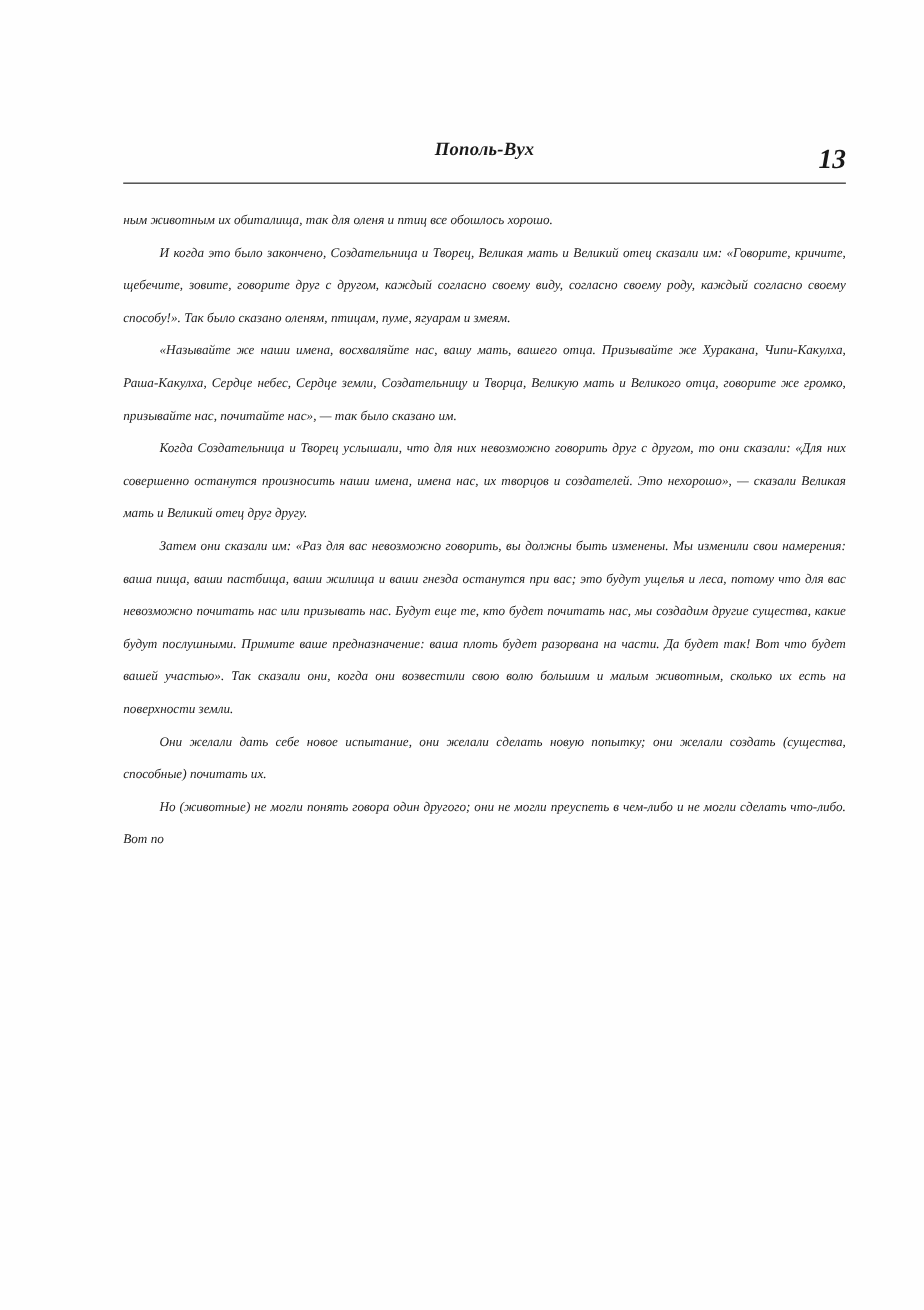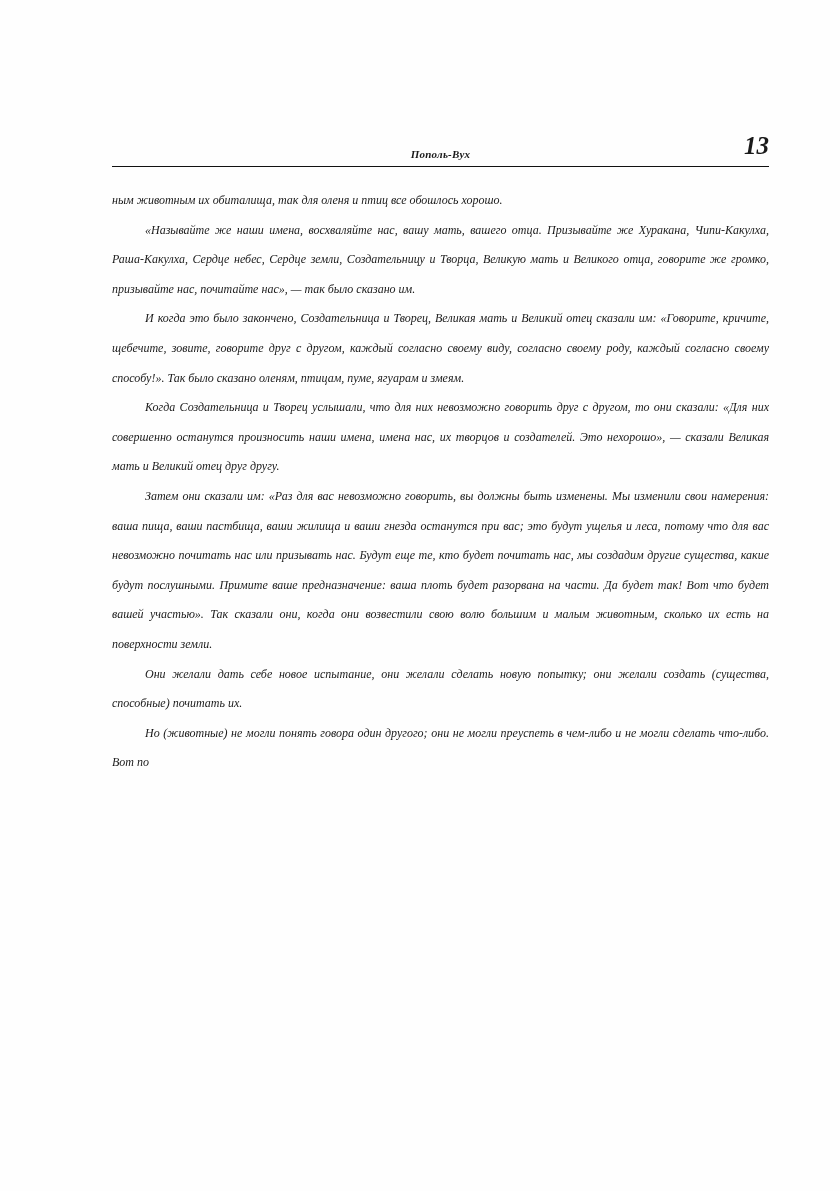--- a/index.html
+++ b/index.html
@@ -32,26 +32,26 @@
   .header {
     position: relative;
     height: 30px;
     display: flex;
     align-items: flex-end;
     justify-content: space-between;
   }
   .running-title {
     font-style: italic;
     font-weight: bold;
-    font-size: 11px;
+    font-size: 17px;
     letter-spacing: 0.2px;
     position: absolute;
     left: 50%;
     transform: translateX(-50%);
-    bottom: 0;
+    bottom: 14px;
     white-space: nowrap;
   }
   .page-number {
     position: absolute;
     right: 0;
     bottom: 0;
     font-style: italic;
     font-weight: bold;
     font-size: 25px;
   }
@@ -85,22 +85,22 @@
 
     <div class="header">
       <div class="running-title">Пополь-Вух</div>
       <div class="page-number">13</div>
     </div>
 
     <div class="rule"></div>
 
     <div class="body-text">
       <p>ным животным их обиталища, так для оленя и птиц все обошлось хорошо.</p>
+      <p class="indent">И когда это было закончено, Создательница и Творец, Великая мать и Великий отец сказали им: «Говорите, кричите, щебечите, зовите, говорите друг с другом, каждый согласно своему виду, согласно своему роду, каждый согласно своему способу!». Так было сказано оленям, птицам, пуме, ягуарам и змеям.</p>
       <p class="indent">«Называйте же наши имена, восхваляйте нас, вашу мать, вашего отца. Призывайте же Хуракана, Чипи-Какулха, Раша-Какулха, Сердце небес, Сердце земли, Создательницу и Творца, Великую мать и Великого отца, говорите же громко, призывайте нас, почитайте нас», — так было сказано им.</p>
-      <p class="indent">И когда это было закончено, Создательница и Творец, Великая мать и Великий отец сказали им: «Говорите, кричите, щебечите, зовите, говорите друг с другом, каждый согласно своему виду, согласно своему роду, каждый согласно своему способу!». Так было сказано оленям, птицам, пуме, ягуарам и змеям.</p>
       <p class="indent">Когда Создательница и Творец услышали, что для них невозможно говорить друг с другом, то они сказали: «Для них совершенно останутся произносить наши имена, имена нас, их творцов и создателей. Это нехорошо», — сказали Великая мать и Великий отец друг другу.</p>
       <p class="indent">Затем они сказали им: «Раз для вас невозможно говорить, вы должны быть изменены. Мы изменили свои намерения: ваша пища, ваши пастбища, ваши жилища и ваши гнезда останутся при вас; это будут ущелья и леса, потому что для вас невозможно почитать нас или призывать нас. Будут еще те, кто будет почитать нас, мы создадим другие существа, какие будут послушными. Примите ваше предназначение: ваша плоть будет разорвана на части. Да будет так! Вот что будет вашей участью». Так сказали они, когда они возвестили свою волю большим и малым животным, сколько их есть на поверхности земли.</p>
       <p class="indent">Они желали дать себе новое испытание, они желали сделать новую попытку; они желали создать (существа, способные) почитать их.</p>
       <p class="indent">Но (животные) не могли понять говора один другого; они не могли преуспеть в чем-либо и не могли сделать что-либо. Вот по</p>
     </div>
 
   </div>
 </div>
 
 </body></html>

